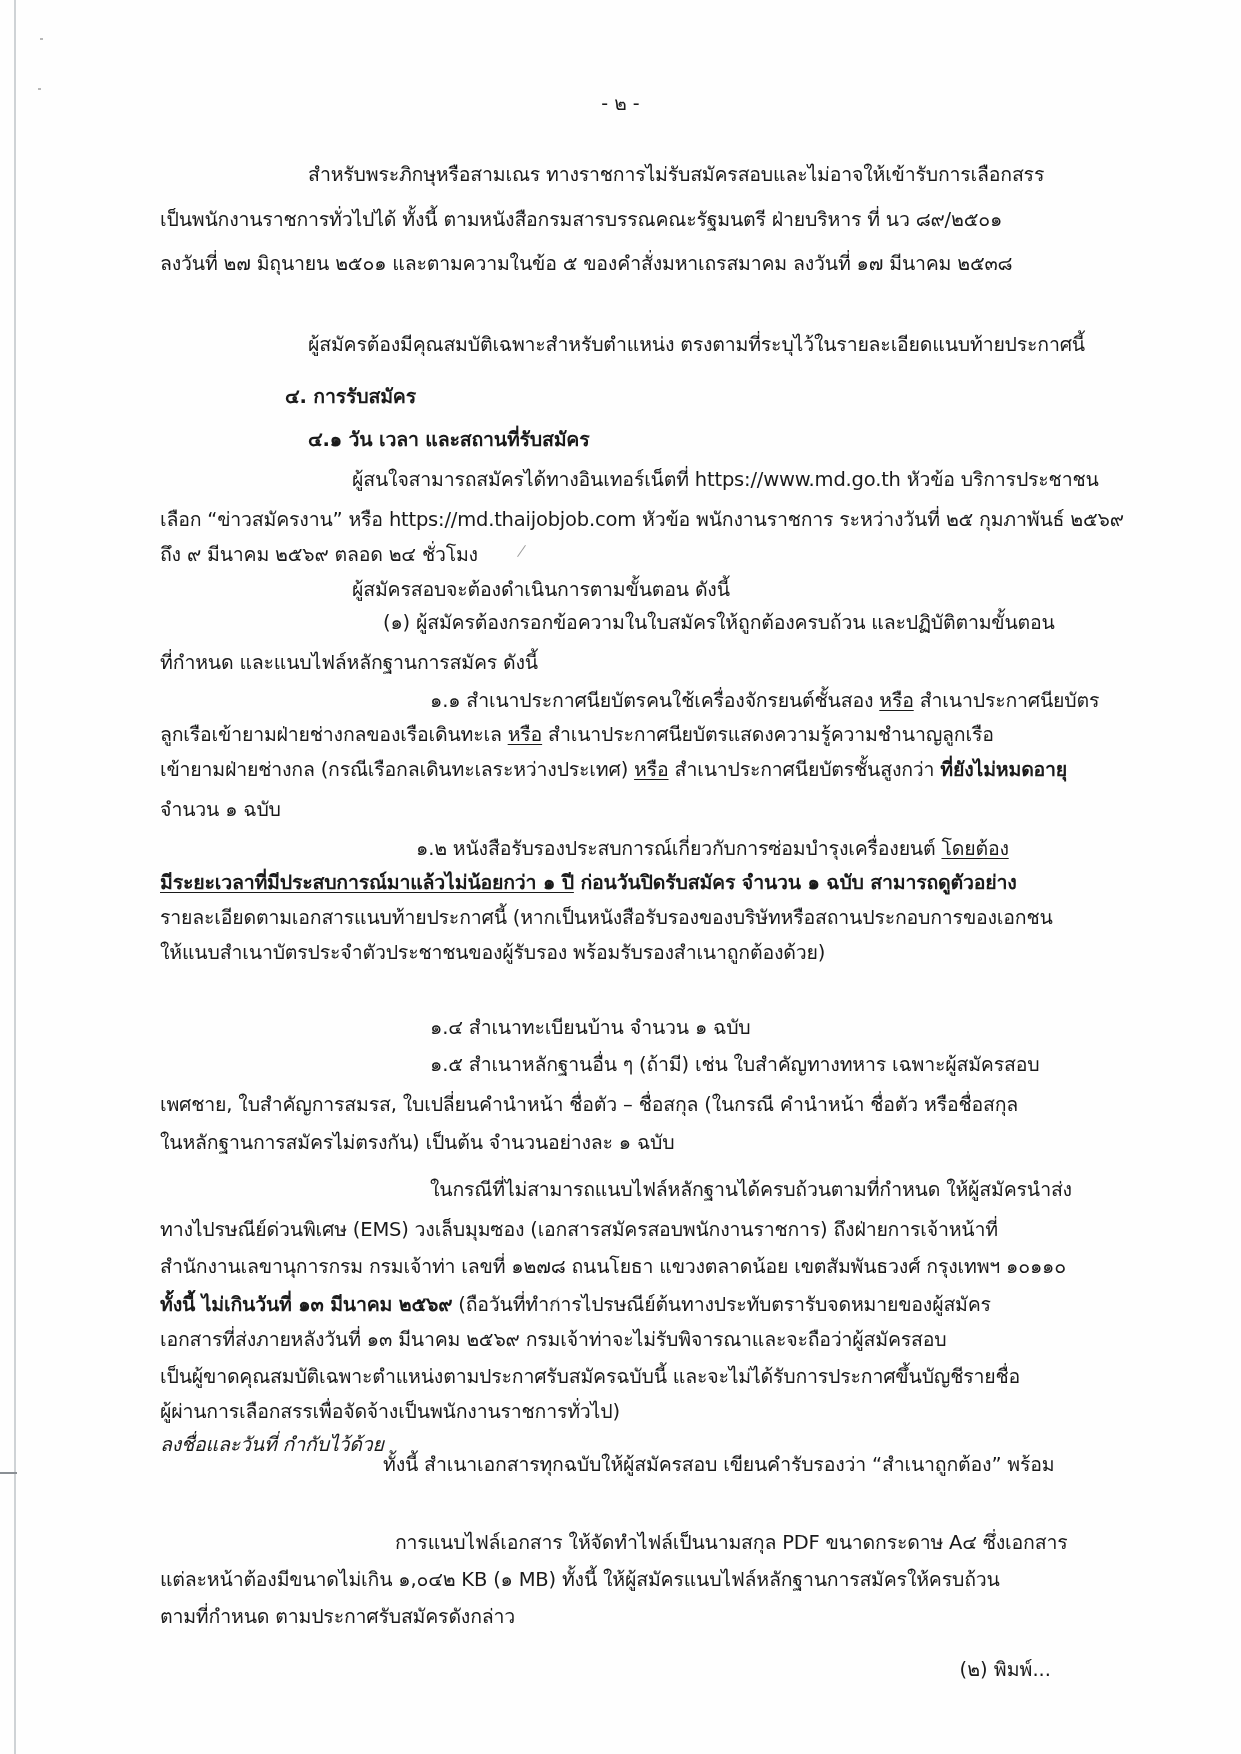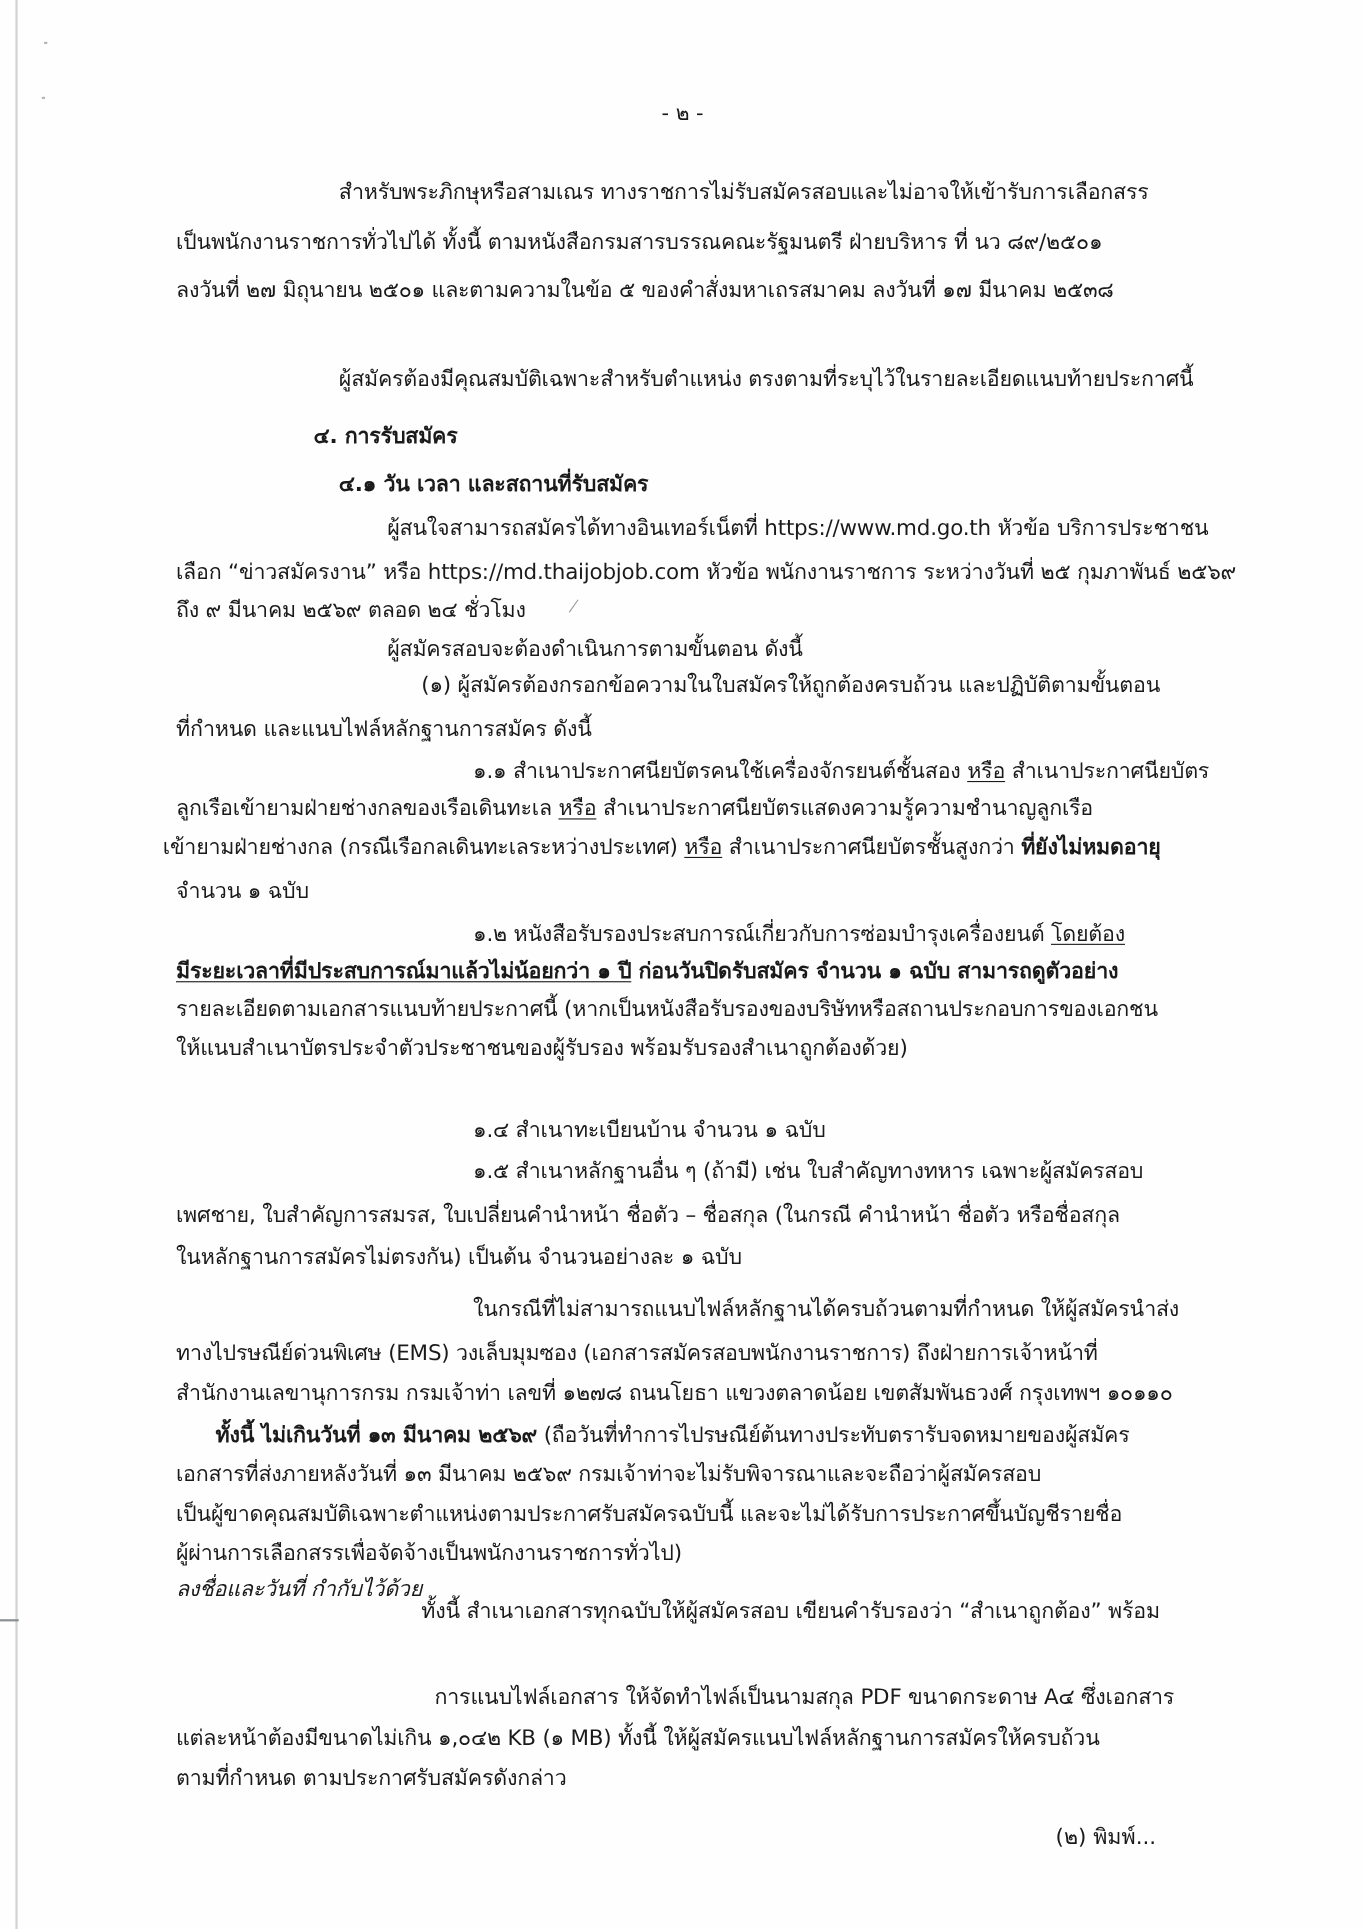--- a/index.html
+++ b/index.html
@@ -96,45 +96,45 @@
   <div class="line" style="left:352px;top:575px;">ผู้สมัครสอบจะต้องดำเนินการตามขั้นตอน ดังนี้</div>
   <div class="line" style="left:383px;top:608px;">(๑) ผู้สมัครต้องกรอกข้อความในใบสมัครให้ถูกต้องครบถ้วน และปฏิบัติตามขั้นตอน</div>
   <div class="line" style="left:160px;top:648px;">ที่กำหนด และแนบไฟล์หลักฐานการสมัคร ดังนี้</div>
 
   <div class="line" style="left:430px;top:686px;">
     <span>๑.๑ สำเนาประกาศนียบัตรคนใช้เครื่องจักรยนต์ชั้นสอง </span><span class="u">หรือ</span><span> สำเนาประกาศนียบัตร</span>
   </div>
   <div class="line" style="left:160px;top:720px;">
     <span>ลูกเรือเข้ายามฝ่ายช่างกลของเรือเดินทะเล </span><span class="u">หรือ</span><span> สำเนาประกาศนียบัตรแสดงความรู้ความชำนาญลูกเรือ</span>
   </div>
-  <div class="line" style="left:148px;top:755px;">
+  <div class="line" style="left:160px;top:755px;">
     <span>เข้ายามฝ่ายช่างกล (กรณีเรือกลเดินทะเลระหว่างประเทศ) </span><span class="u">หรือ</span><span> สำเนาประกาศนียบัตรชั้นสูงกว่า </span><span class="b">ที่ยังไม่หมดอายุ</span>
   </div>
   <div class="line" style="left:160px;top:795px;">จำนวน ๑ ฉบับ</div>
 
-  <div class="line" style="left:430px;top:834px;">
+  <div class="line" style="left:416px;top:834px;">
     <span>๑.๒ หนังสือรับรองประสบการณ์เกี่ยวกับการซ่อมบำรุงเครื่องยนต์ </span><span class="u">โดยต้อง</span>
   </div>
   <div class="line" style="left:160px;top:868px;font-weight:bold;">
     <span class="u">มีระยะเวลาที่มีประสบการณ์มาแล้วไม่น้อยกว่า ๑ ปี</span><span> ก่อนวันปิดรับสมัคร จำนวน ๑ ฉบับ สามารถดูตัวอย่าง</span>
   </div>
   <div class="line" style="left:160px;top:903px;">รายละเอียดตามเอกสารแนบท้ายประกาศนี้ (หากเป็นหนังสือรับรองของบริษัทหรือสถานประกอบการของเอกชน</div>
   <div class="line" style="left:160px;top:938px;">ให้แนบสำเนาบัตรประจำตัวประชาชนของผู้รับรอง พร้อมรับรองสำเนาถูกต้องด้วย)</div>
 
 
   <div class="line" style="left:430px;top:1013px;">๑.๔ สำเนาทะเบียนบ้าน จำนวน ๑ ฉบับ</div>
 
   <div class="line" style="left:430px;top:1050px;">๑.๕ สำเนาหลักฐานอื่น ๆ (ถ้ามี) เช่น ใบสำคัญทางทหาร เฉพาะผู้สมัครสอบ</div>
   <div class="line" style="left:160px;top:1090px;">เพศชาย, ใบสำคัญการสมรส, ใบเปลี่ยนคำนำหน้า ชื่อตัว – ชื่อสกุล (ในกรณี คำนำหน้า ชื่อตัว หรือชื่อสกุล</div>
   <div class="line" style="left:160px;top:1128px;">ในหลักฐานการสมัครไม่ตรงกัน) เป็นต้น จำนวนอย่างละ ๑ ฉบับ</div>
 
   <div class="line" style="left:430px;top:1175px;">ในกรณีที่ไม่สามารถแนบไฟล์หลักฐานได้ครบถ้วนตามที่กำหนด ให้ผู้สมัครนำส่ง</div>
   <div class="line" style="left:160px;top:1215px;">ทางไปรษณีย์ด่วนพิเศษ (EMS) วงเล็บมุมซอง (เอกสารสมัครสอบพนักงานราชการ) ถึงฝ่ายการเจ้าหน้าที่</div>
   <div class="line" style="left:160px;top:1252px;">สำนักงานเลขานุการกรม กรมเจ้าท่า เลขที่ ๑๒๗๘ ถนนโยธา แขวงตลาดน้อย เขตสัมพันธวงศ์ กรุงเทพฯ ๑๐๑๑๐</div>
-  <div class="line" style="left:160px;top:1290px;margin-left:36px;">
+  <div class="line" style="left:160px;top:1290px;">
     <span class="b">ทั้งนี้ ไม่เกินวันที่ ๑๓ มีนาคม ๒๕๖๙</span><span> (ถือวันที่ทำการไปรษณีย์ต้นทางประทับตรารับจดหมายของผู้สมัคร</span>
   </div>
   <div class="check-mark" style="left:554px;top:1296px;"></div>
   <div class="line" style="left:160px;top:1325px;">เอกสารที่ส่งภายหลังวันที่  ๑๓ มีนาคม ๒๕๖๙ กรมเจ้าท่าจะไม่รับพิจารณาและจะถือว่าผู้สมัครสอบ</div>
   <div class="line" style="left:160px;top:1362px;">เป็นผู้ขาดคุณสมบัติเฉพาะตำแหน่งตามประกาศรับสมัครฉบับนี้ และจะไม่ได้รับการประกาศขึ้นบัญชีรายชื่อ</div>
   <div class="line" style="left:160px;top:1397px;">ผู้ผ่านการเลือกสรรเพื่อจัดจ้างเป็นพนักงานราชการทั่วไป)</div>
 
   <div class="line" style="left:383px;top:1450px;">ทั้งนี้ สำเนาเอกสารทุกฉบับให้ผู้สมัครสอบ เขียนคำรับรองว่า “สำเนาถูกต้อง” พร้อม</div>
   <div class="line" style="left:160px;top:1430px;font-style:italic;">ลงชื่อและวันที่ กำกับไว้ด้วย</div>
 

